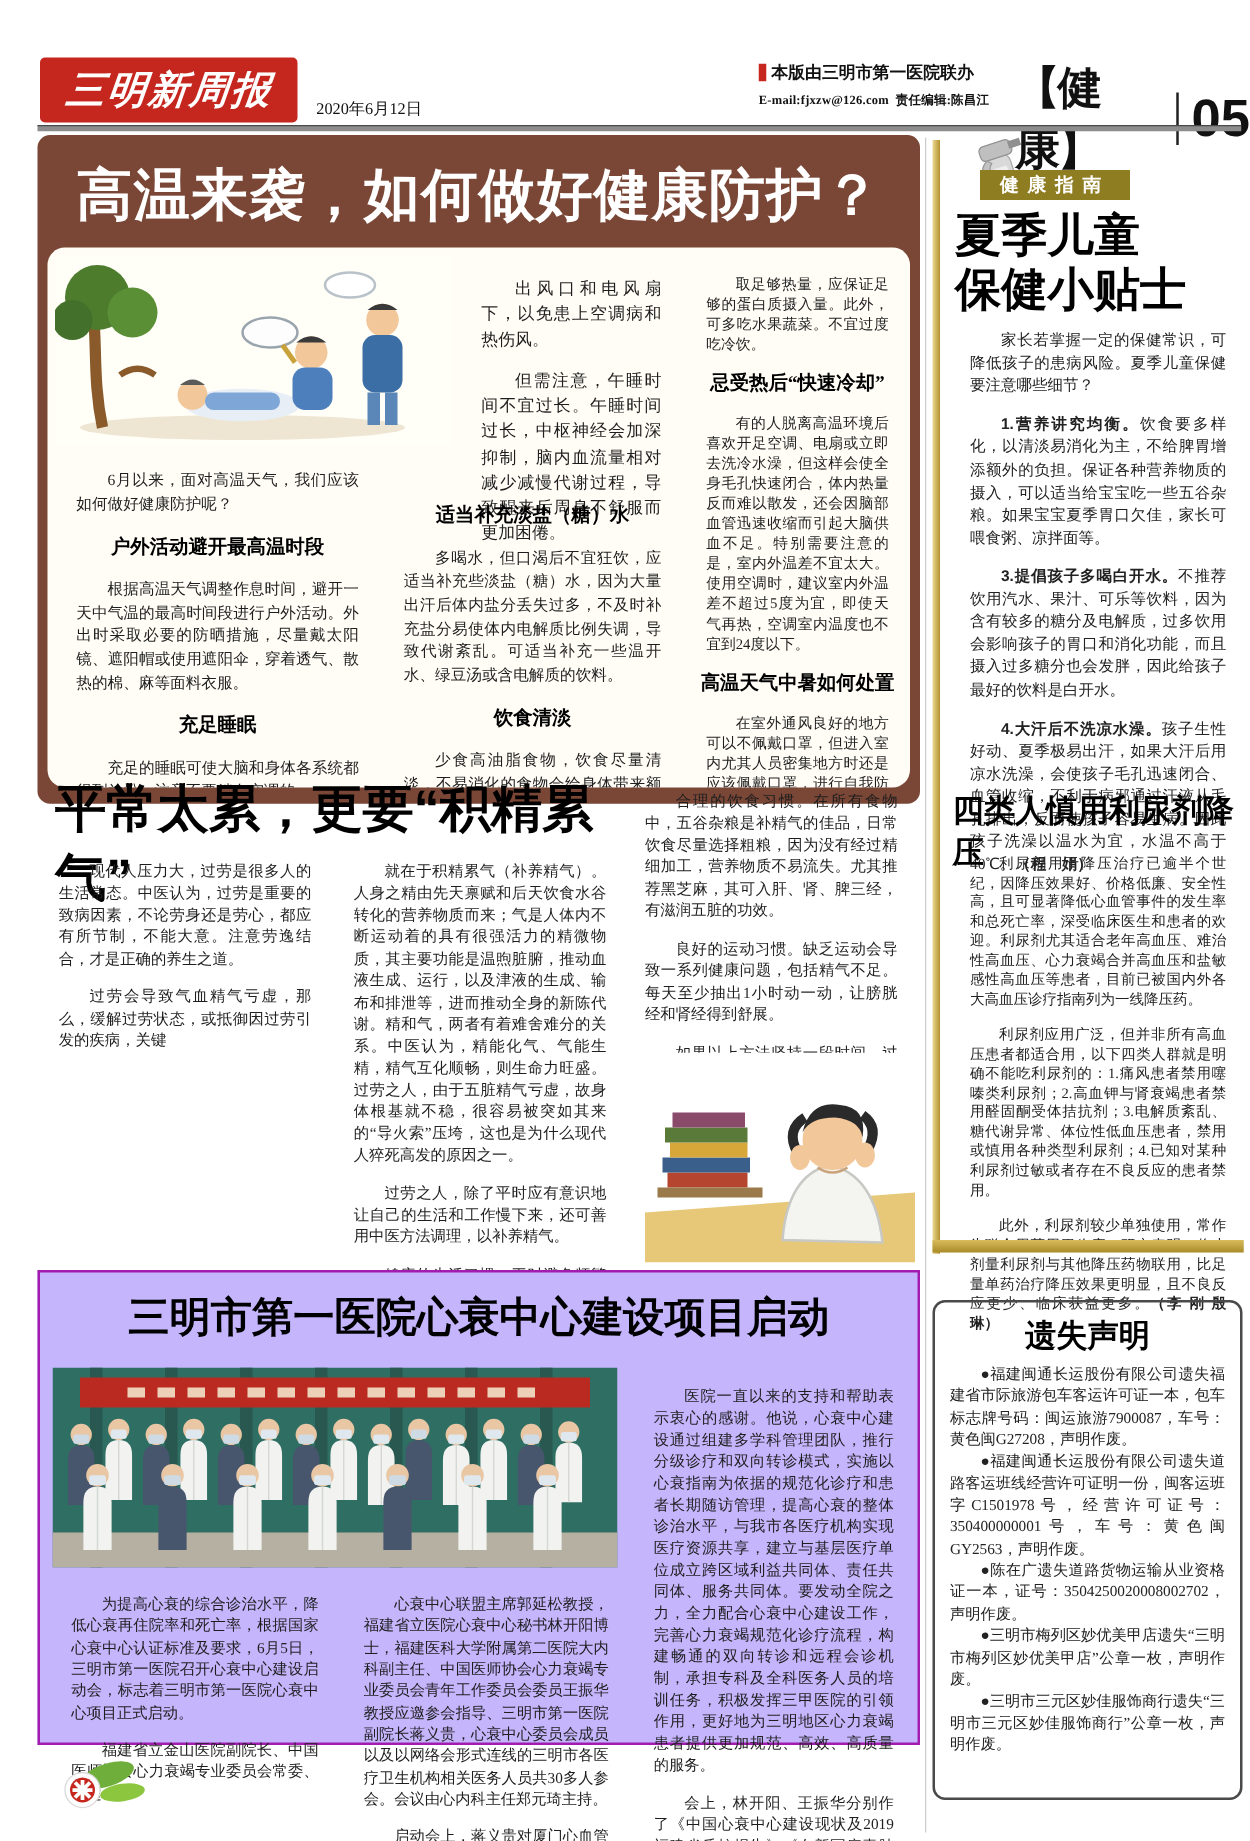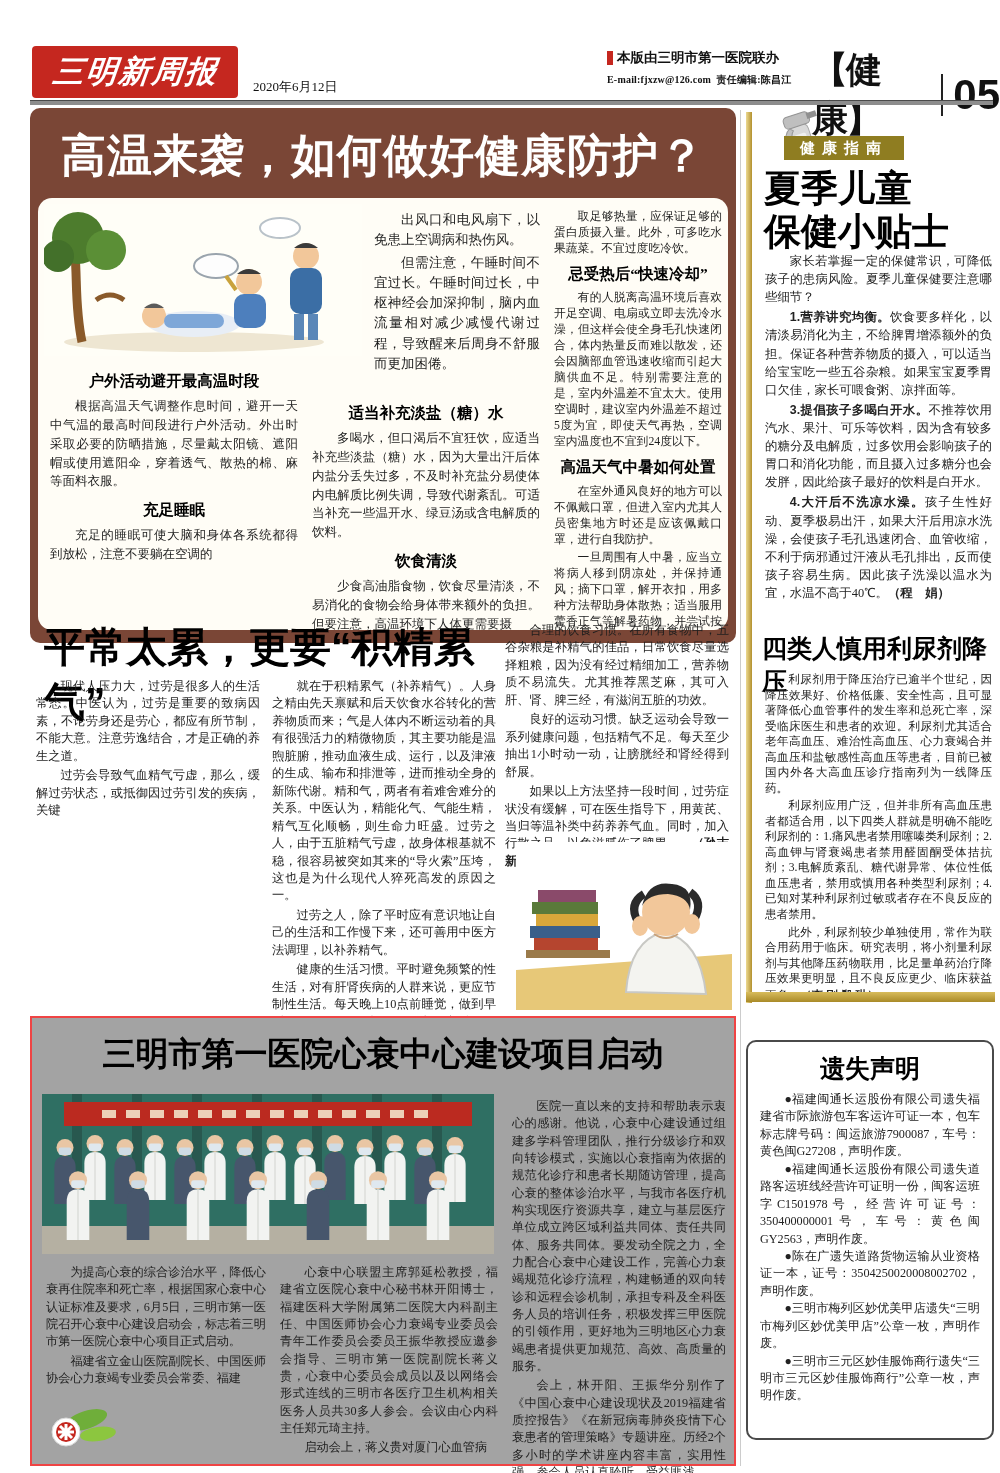--- a/index.html
+++ b/index.html
@@ -27,37 +27,37 @@
   
   #art1 { left:30px; top:108px; width:706px; height:535px; background:#7a4636; border-radius:10px; }
   #art1 .a1-title { position:absolute; left:0; right:0; top:18px; text-align:center; color:#fff;
                     font-family:"Liberation Sans", sans-serif; font-weight:900; font-size:45px; letter-spacing:1px; }
   #art1 .panel { position:absolute; left:8px; right:8px; top:90px; bottom:13px; background:#fffdf6; border-radius:14px; overflow:hidden; }
   .a1col { position:absolute; font-size:12.5px; line-height:1.5; text-align:justify; color:#1e1e1e; }
   .a1col.cB-top { left:334px; top:10px; width:170px; font-size:13.5px; }
   .a1col.cC     { left:514px; top:8px;  width:172px; font-size:11.8px; line-height:1.36; }
   .a1col.cA     { left:10px;  top:164px; width:252px; }
   .a1col.cB-bot { left:272px; top:196px; width:232px; }
-  .p { text-indent:2em; margin:2px; }
+  .p { text-indent:2em; margin:13px; }
   .subhead { font-family:Liberation Serif, serif; font-weight:bold; text-align:center;
              font-size:15.5px; margin:7px 0 5px; color:#000; text-indent:0; }
   .src { font-weight:bold; font-family:"Liberation Sans", sans-serif; }
   #art1-illu { position:absolute; left:6px; top:6px; width:318px; height:152px; }
 
   
   .a2-title { left:44px; top:620px; width:480px; font-family:"Liberation Sans", sans-serif;
               font-weight:900; font-size:41px; color:#000; letter-spacing:0; }
   .a2col { position:absolute; font-size:12.3px; line-height:1.42; text-align:justify; color:#1e1e1e; }
   .a2col.c1 { left:34px;  top:676px; width:228px; }
   .a2col.c2 { left:270px; top:676px; width:228px; }
   .a2col.c3 { left:503px; top:620px; width:228px; }
   #art2-illu { left:516px; top:842px; width:216px; height:168px; }
 
   
-  #art3 { left:30px; top:1016px; width:706px; height:450px; border:2px solid #ef4444; background:#a3a3a3; }
+  #art3 { left:30px; top:1016px; width:706px; height:380px; border:2px solid #a21caf; background:#c4b5fd; }
   #art3 .a3-title { position:absolute; left:0; right:0; top:14px; text-align:center;
                     font-family:"Liberation Sans", sans-serif; font-weight:900; font-size:33px; color:#000; }
   #art3-photo { position:absolute; left:10px; top:76px; width:452px; height:160px; }
   .a3col { position:absolute; font-size:12.2px; line-height:1.42; text-align:justify; color:#1e1e1e; }
   .a3col.c1 { left:12px;  top:244px; width:224px; }
   .a3col.c2 { left:246px; top:244px; width:222px; }
   .a3col.c3 { left:478px; top:78px;  width:218px; }
   #dept-badge { position:absolute; left:8px; top:386px; width:230px; height:48px; }
   #dept-icon { position:absolute; left:6px; top:0; width:70px; height:48px; }
 
@@ -145,20 +145,21 @@
       <div class="a1col cC">
         <p class="p">取足够热量，应保证足够的蛋白质摄入量。此外，可多吃水果蔬菜。不宜过度吃冷饮。</p>
         <div class="subhead">忌受热后“快速冷却”</div>
         <p class="p">有的人脱离高温环境后喜欢开足空调、电扇或立即去洗冷水澡，但这样会使全身毛孔快速闭合，体内热量反而难以散发，还会因脑部血管迅速收缩而引起大脑供血不足。特别需要注意的是，室内外温差不宜太大。使用空调时，建议室内外温差不超过5度为宜，即使天气再热，空调室内温度也不宜到24度以下。</p>
         <div class="subhead">高温天气中暑如何处置</div>
         <p class="p">在室外通风良好的地方可以不佩戴口罩，但进入室内尤其人员密集地方时还是应该佩戴口罩，进行自我防护。</p>
         <p class="p"><span>一旦周围有人中暑，应当立将病人移到阴凉处，并保持通风；摘下口罩，解开衣扣，用多种方法帮助身体散热；适当服用藿香正气等解暑药物，并尝试按压人中穴位等方法帮助恢复意识，如果症状没有减轻，应立即拨打救助电话。</span></p>
       </div>
 
       <div class="a1col cA">
+        <p class="p">6月以来，面对高温天气，我们应该如何做好健康防护呢？</p>
         <div class="subhead">户外活动避开最高温时段</div>
         <p class="p">根据高温天气调整作息时间，避开一天中气温的最高时间段进行户外活动。外出时采取必要的防晒措施，尽量戴太阳镜、遮阳帽或使用遮阳伞，穿着透气、散热的棉、麻等面料衣服。</p>
         <div class="subhead">充足睡眠</div>
         <p class="p">充足的睡眠可使大脑和身体各系统都得到放松，注意不要躺在空调的</p>
       </div>
 
       <div class="a1col cB-bot">
         <div class="subhead">适当补充淡盐（糖）水</div>
         <p class="p">多喝水，但口渴后不宜狂饮，应适当补充些淡盐（糖）水，因为大量出汗后体内盐分丢失过多，不及时补充盐分易使体内电解质比例失调，导致代谢紊乱。可适当补充一些温开水、绿豆汤或含电解质的饮料。</p>
         <div class="subhead">饮食清淡</div>

